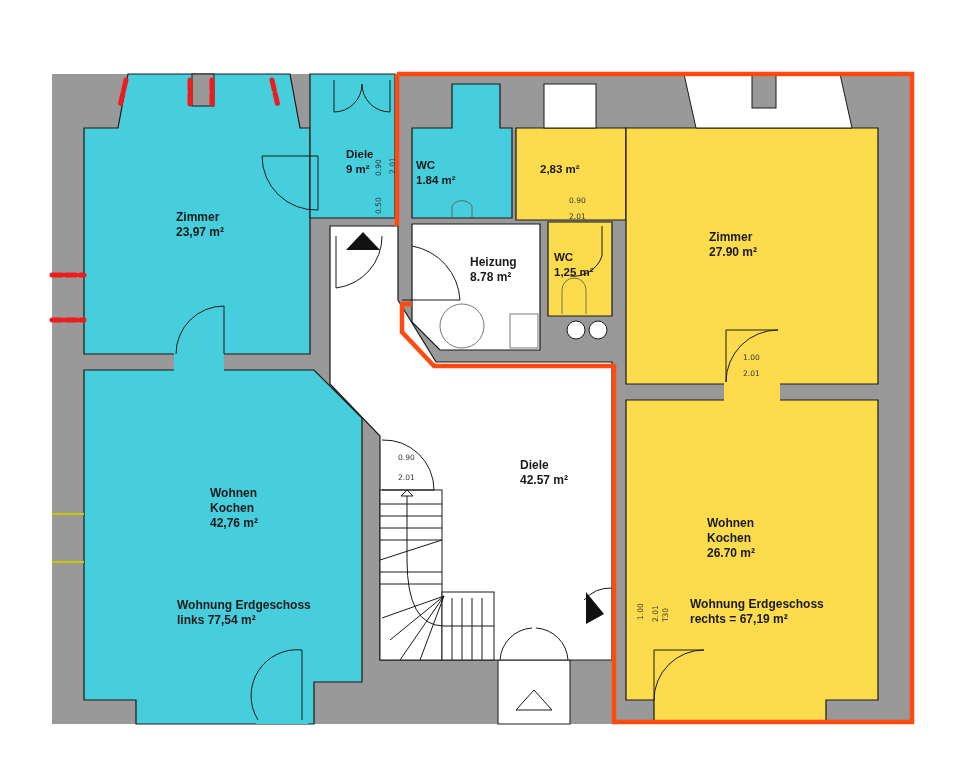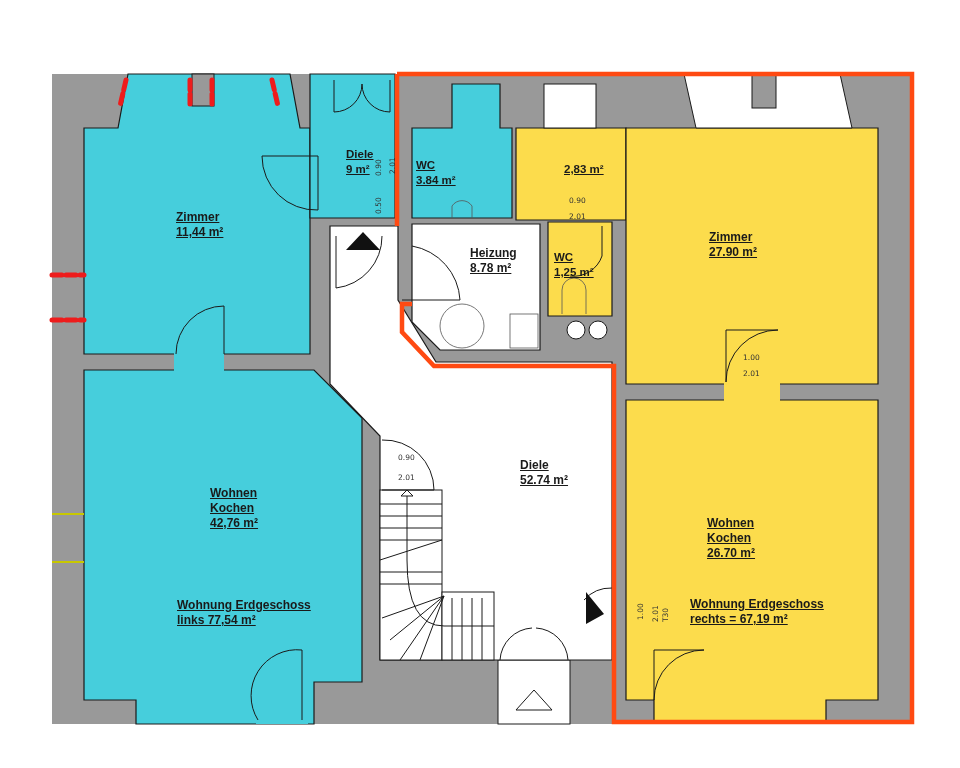--- a/index.html
+++ b/index.html
@@ -1,20 +1,20 @@
 <!DOCTYPE html>
 <html><head>
   <meta charset="utf-8">
   <style>
     html, body { margin: 0; padding: 0; background: #ffffff; }
     body { width: 960px; height: 768px; position: relative; overflow: hidden;
            font-family: "Liberation Sans", "DejaVu Sans", sans-serif; }
     #plan { position: absolute; left: 0; top: 0; width: 960px; height: 768px; }
     .lbl { position: absolute; font-family: "Liberation Sans", "DejaVu Sans", sans-serif;
-           font-weight: bold; color: #1a1a1a; font-size: 12px; line-height: 15px; white-space: nowrap; text-decoration: underline; }
+           font-weight: bold; color: #1a1a1a; font-size: 12px; line-height: 15px; white-space: nowrap; }
     .lbl-sm { font-size: 11.5px; }
     .dim { position: absolute; font-family: "DejaVu Sans", sans-serif; font-size: 7.5px;
            color: #333; white-space: nowrap; line-height: 9px; }
     .dim-v { transform: rotate(-90deg); transform-origin: left top; }
   </style>
 </head>
 <body>
 
 <svg id="plan" viewBox="0 0 960 768" xmlns="http://www.w3.org/2000/svg">
 
@@ -117,44 +117,44 @@
   <g stroke="#c8c800" stroke-width="2">
     <line x1="52" y1="514" x2="84" y2="514"></line>
       <line x1="52" y1="562" x2="84" y2="562"></line>
   </g>
 
   <path d="M397,74 L912,74 L912,722 L614,722 L614,366 L434,366 L402,332 L402,304 L412,304 M397,74 L397,226" fill="none" stroke="#FF4A12" stroke-width="4.5"></path>
 </svg>
 
 <div class="lbl" style="left:176px;top:210px">
   <div>Zimmer</div>
-  <div>11,44 m²</div>
+  <div>23,97 m²</div>
 </div>
 <div class="lbl lbl-sm" style="left:346px;top:147px">
   <div>Diele</div>
   <div>9 m²</div>
 </div>
 <div class="lbl lbl-sm" style="left:416px;top:158px">
   <div>WC</div>
-  <div>3.84 m²</div>
+  <div>1.84 m²</div>
 </div>
 <div class="lbl" style="left:210px;top:486px">
   <div>Wohnen</div>
   <div>Kochen</div>
   <div>42,76 m²</div>
 </div>
 <div class="lbl" style="left:177px;top:598px">
   <div>Wohnung Erdgeschoss</div>
   <div>links 77,54 m²</div>
 </div>
-<div class="lbl" style="left:470px;top:246px">
+<div class="lbl" style="left:470px;top:255px">
   <div>Heizung</div>
   <div>8.78 m²</div>
 </div>
-<div class="lbl lbl-sm" style="left:564px;top:162px">
+<div class="lbl lbl-sm" style="left:540px;top:162px">
   <div>2,83 m²</div>
 </div>
 <div class="lbl lbl-sm" style="left:554px;top:250px">
   <div>WC</div>
   <div>1,25 m²</div>
 </div>
 <div class="lbl" style="left:709px;top:230px">
   <div>Zimmer</div>
   <div>27.90 m²</div>
 </div>
@@ -162,21 +162,21 @@
   <div>Wohnen</div>
   <div>Kochen</div>
   <div>26.70 m²</div>
 </div>
 <div class="lbl" style="left:690px;top:597px">
   <div>Wohnung Erdgeschoss</div>
   <div>rechts = 67,19 m²</div>
 </div>
 <div class="lbl" style="left:520px;top:458px">
   <div>Diele</div>
-  <div>52.74 m²</div>
+  <div>42.57 m²</div>
 </div>
 
 <span class="dim dim-v" style="left:374px;top:176px">0.90</span>
 <span class="dim dim-v" style="left:388px;top:174px">2.01</span>
 <span class="dim dim-v" style="left:374px;top:214px">0.50</span>
 <span class="dim" style="left:569px;top:196px">0.90</span>
 <span class="dim" style="left:569px;top:212px">2.01</span>
 <span class="dim" style="left:743px;top:353px">1.00</span>
 <span class="dim" style="left:743px;top:369px">2.01</span>
 <span class="dim" style="left:398px;top:453px">0.90</span>

